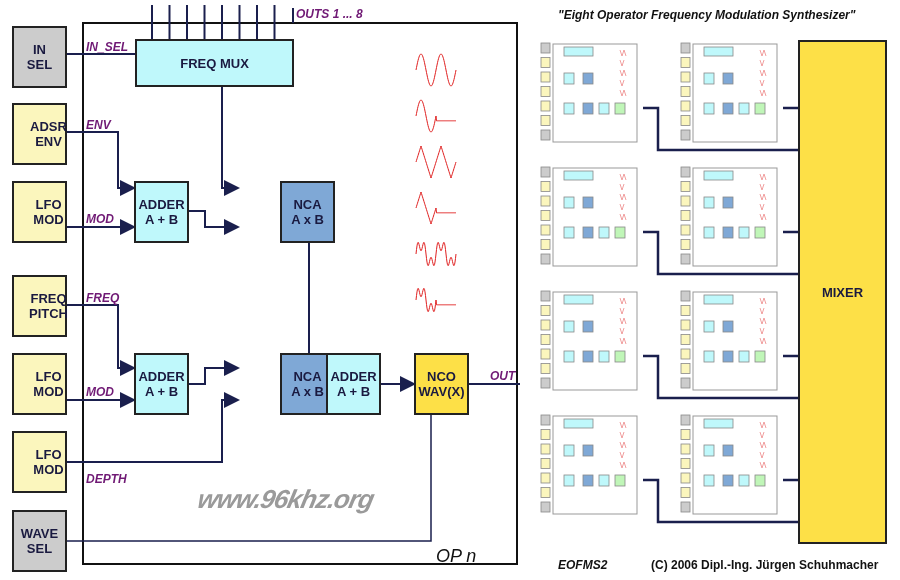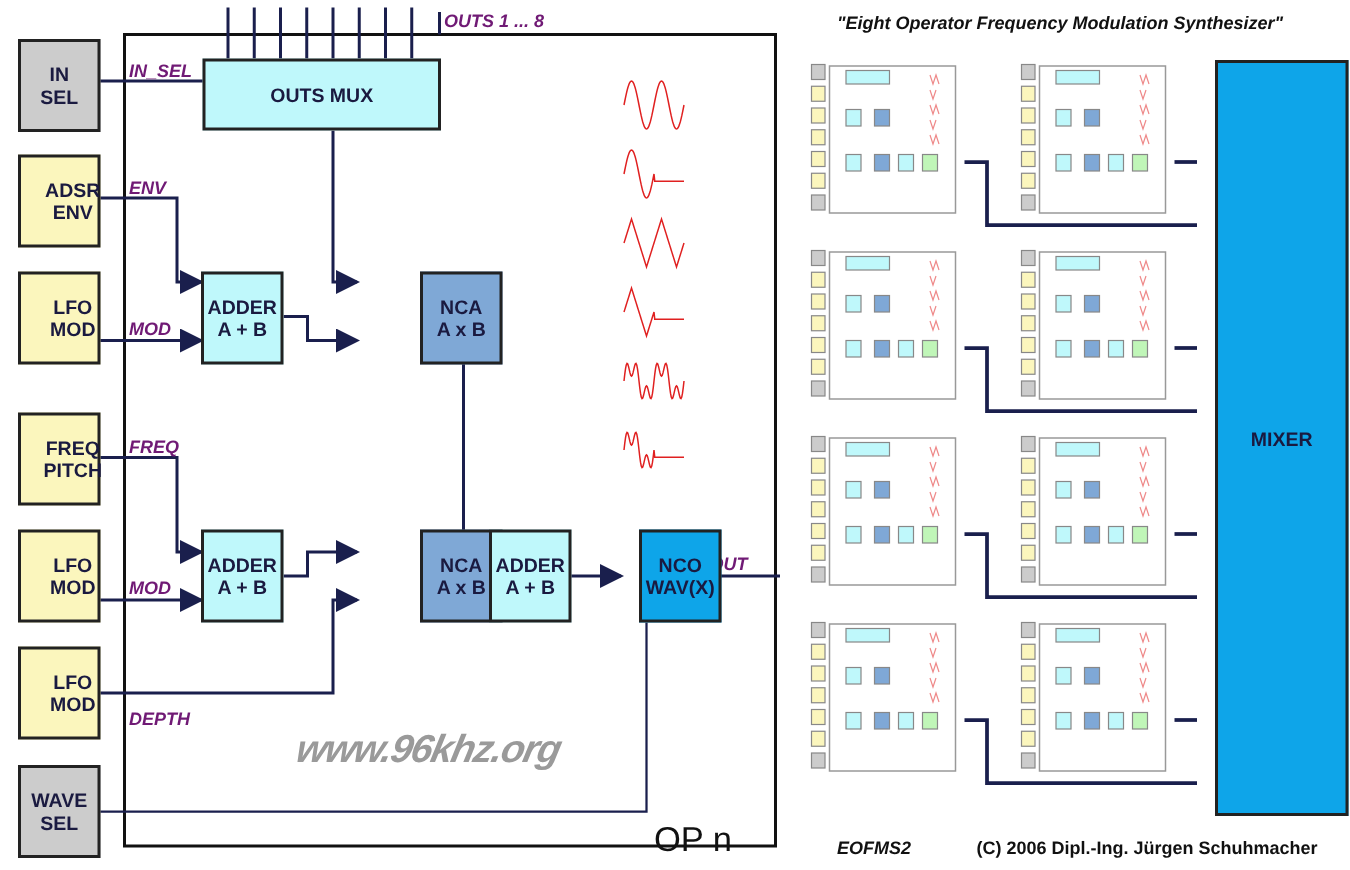--- a/index.html
+++ b/index.html
@@ -6,27 +6,27 @@
   body { width: 900px; height: 580px; position: relative; overflow: hidden;
          font-family: "Liberation Sans", sans-serif; }
   #stage { position: absolute; left: 0; top: 0; width: 900px; height: 580px; }
   .blk { position: absolute; box-sizing: border-box; border: 2px solid #222222;
          display: flex; flex-direction: column; align-items: center; justify-content: center;
          font-weight: bold; font-size: 13px; line-height: 15px; color: #1a1a40; text-align: center; }
   .src-yellow { background: #fbf6bd; padding-left: 18px; }
   .src-gray { background: #cccccc; }
   .cyan { background: #bff8fb; }
   .blue { background: #7fa8d6; margin-left: 41px; }
-  .green { background: #0ea5e9; margin-left: 12px; }
+  .green { background: #fde047; }
   .sig { position: absolute; font-style: italic; font-weight: bold; font-size: 12px; color: #701a75; }
   .title { position: absolute; font-style: italic; font-weight: bold; font-size: 12px; color: #111; }
   .credit { position: absolute; font-weight: bold; font-size: 12px; color: #111; }
   .watermark { position: absolute; font-style: italic; font-weight: bold; font-size: 26px; color: #9a9a9a;
                letter-spacing: -1px; transform: skewX(-12deg); }
-  .opn { position: absolute; font-size: 23px; color: #111; }
+  .opn { position: absolute; font-style: italic; font-size: 18px; color: #111; }
   .thumb { position: absolute; width: 100px; height: 105px; }
 </style>
 </head>
 <body>
 
 <div id="stage">
 
   <svg id="wires" width="900" height="580" style="position:absolute;left:0;top:0;">
     <defs>
       <marker id="arr" markerWidth="8" markerHeight="8" refX="7" refY="4" orient="auto">
@@ -126,25 +126,25 @@
     <span>WAVE</span>
     <span>SEL</span>
   </div>
 
   <span class="sig" style="left:86px;top:40px;">IN_SEL</span>
   <span class="sig" style="left:86px;top:118px;">ENV</span>
   <span class="sig" style="left:86px;top:212px;">MOD</span>
   <span class="sig" style="left:86px;top:291px;">FREQ</span>
   <span class="sig" style="left:86px;top:385px;">MOD</span>
   <span class="sig" style="left:86px;top:472px;">DEPTH</span>
-  <span class="sig" style="left:473px;top:369px;">OUT</span>
+  <span class="sig" style="left:490px;top:369px;">OUT</span>
   <span class="sig" style="left:296px;top:7px;">OUTS 1 ... 8</span>
 
   <div class="blk cyan" style="left:135px;top:39px;width:159px;height:48px;">
-    <span>OUTS MUX</span>
+    <span>FREQ MUX</span>
   </div>
   <div class="blk cyan" style="left:134px;top:181px;width:55px;height:62px;">
     <span>ADDER</span>
     <span>A + B</span>
   </div>
   <div class="blk blue" style="left:239px;top:181px;width:55px;height:62px;">
     <span>NCA</span>
     <span>A x B</span>
   </div>
   <div class="blk cyan" style="left:134px;top:353px;width:55px;height:62px;">

